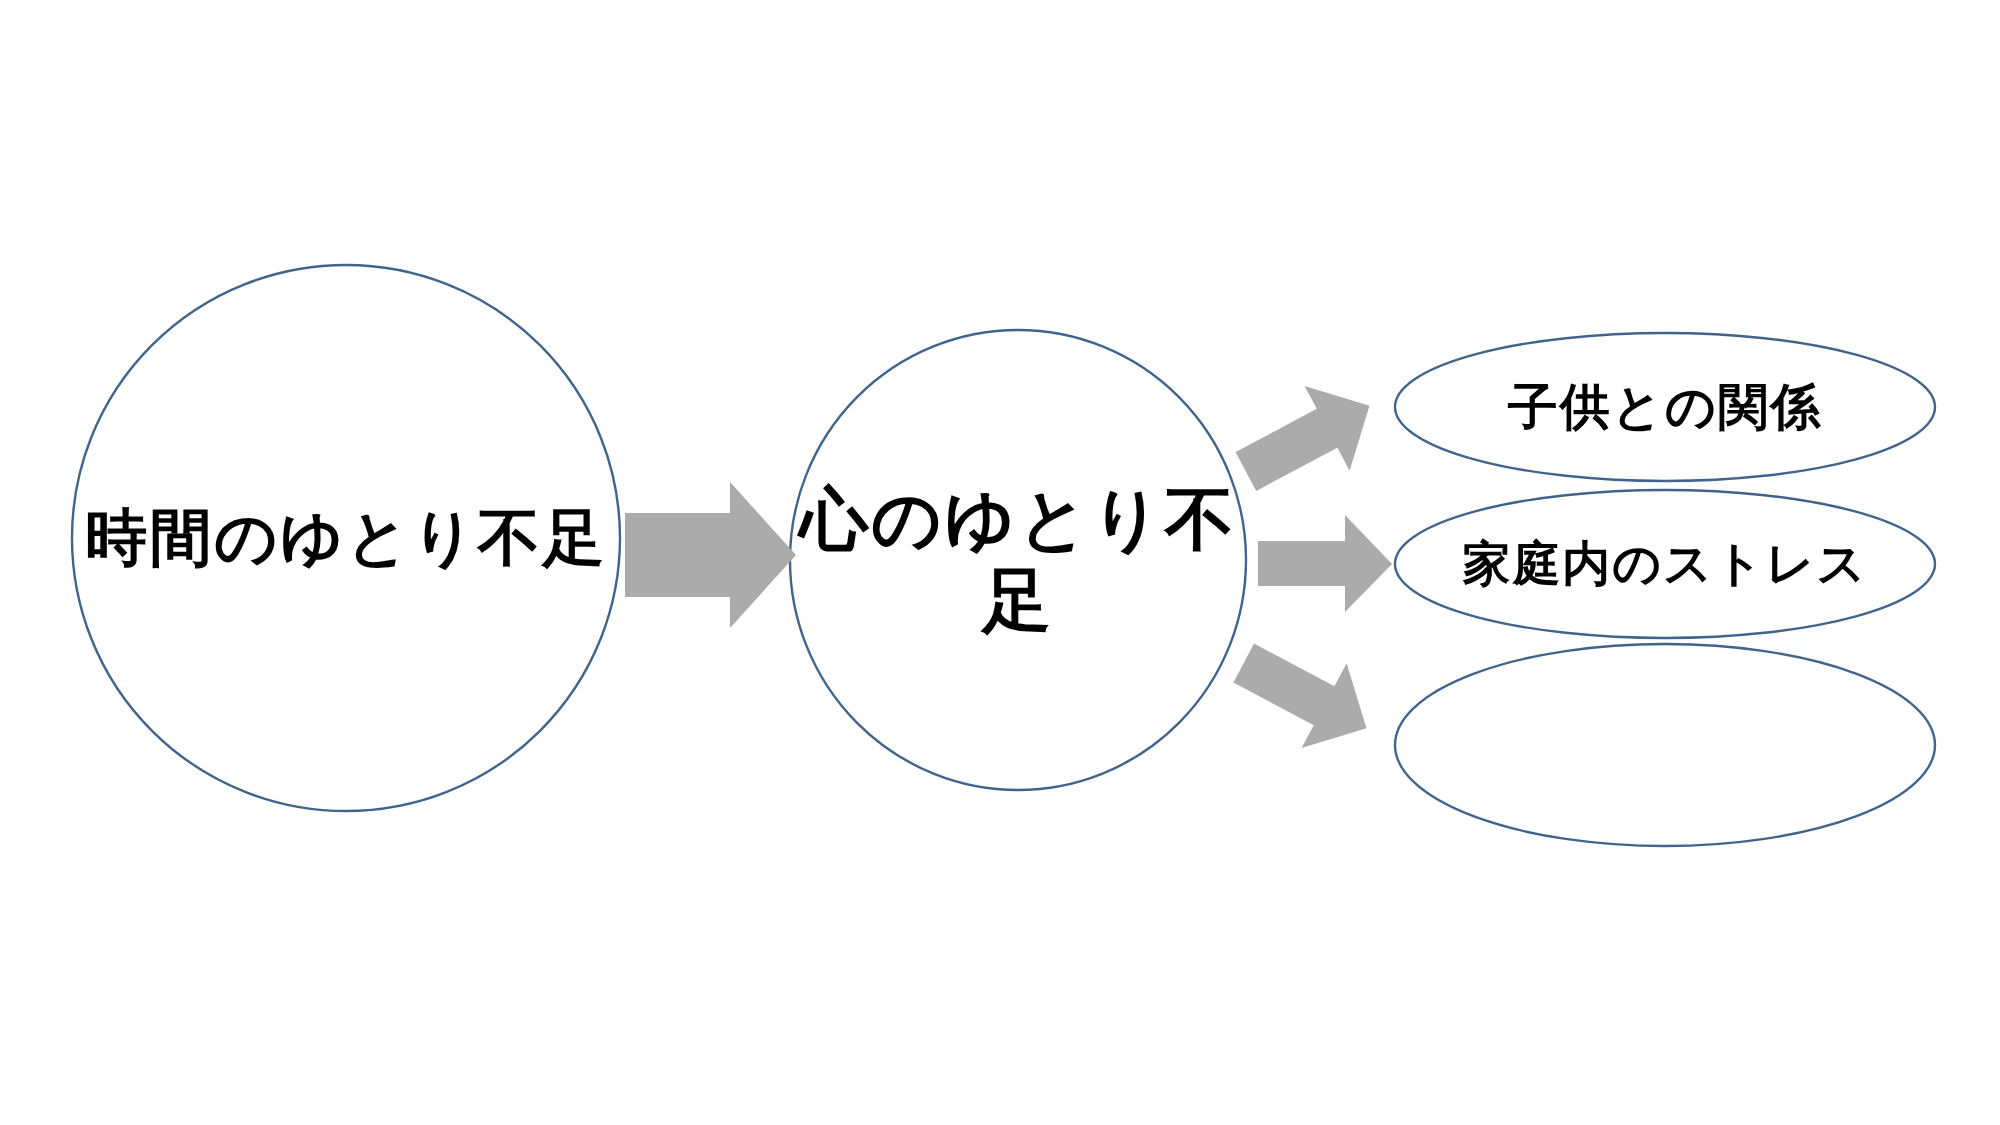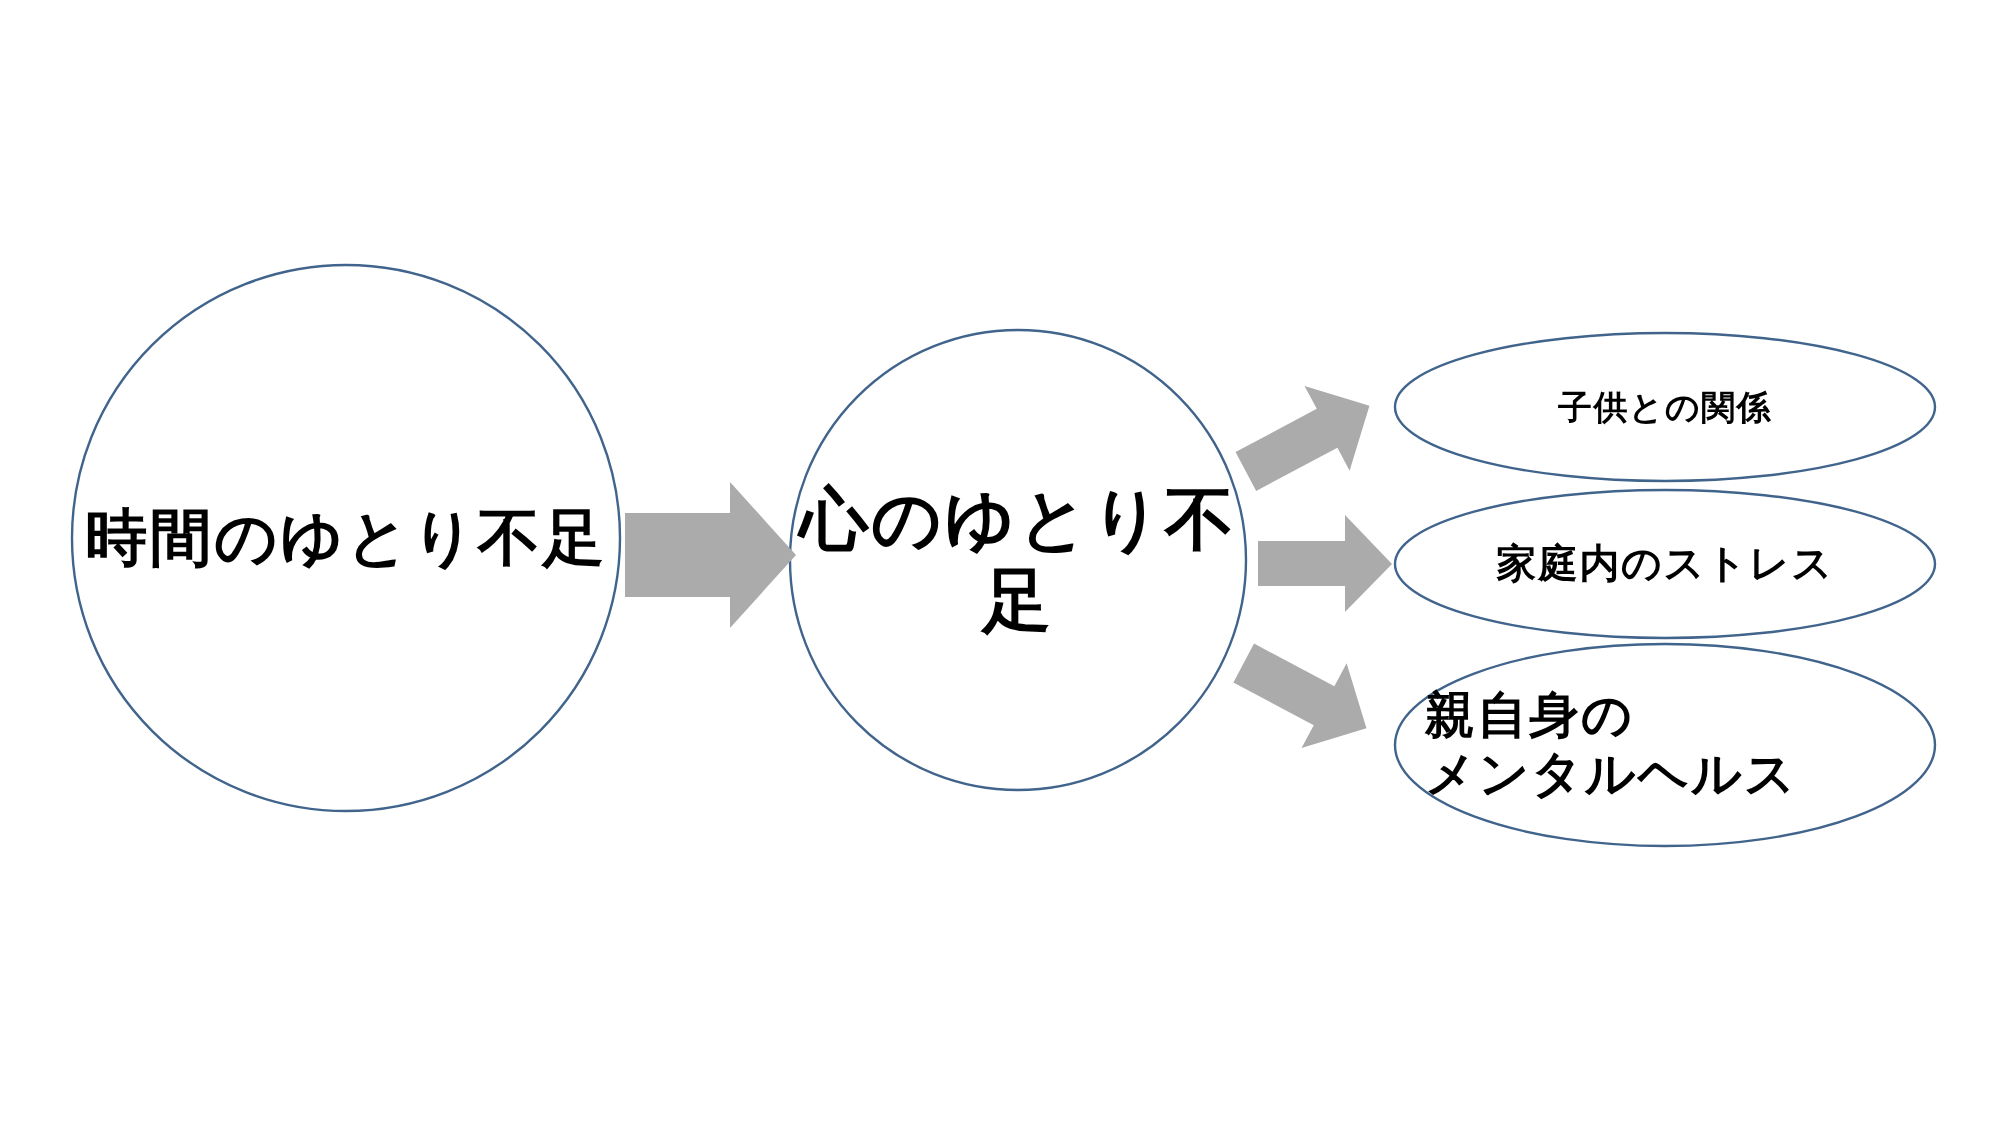--- a/index.html
+++ b/index.html
@@ -50,28 +50,28 @@
     top: 330px;
     width: 456px;
     height: 460px;
     font-size: 69px;
   }
   .lbl-ellipse-1 {
     left: 1395px;
     top: 333px;
     width: 540px;
     height: 148px;
-    font-size: 34px;
+    font-size: 50px;
   }
   .lbl-ellipse-2 {
     left: 1395px;
     top: 490px;
     width: 540px;
     height: 148px;
-    font-size: 40px;
+    font-size: 48px;
   }
   .lbl-ellipse-3 {
     left: 1395px;
     top: 645px;
     width: 540px;
     height: 200px;
     font-size: 50px;
     justify-content: flex-start;
     text-align: left;
     padding-left: 30px;
@@ -109,16 +109,14 @@
   </svg>
 
   <div class="node-label lbl-circle-1">時間のゆとり不足</div>
 
   <div class="node-label lbl-circle-2">心のゆとり不足</div>
 
   <div class="node-label lbl-ellipse-1">子供との関係</div>
 
   <div class="node-label lbl-ellipse-2">家庭内のストレス</div>
 
-  <div class="node-label lbl-ellipse-3">親自身の
-メンタルヘルス</div>
 
 </div>
 
 </body></html>

